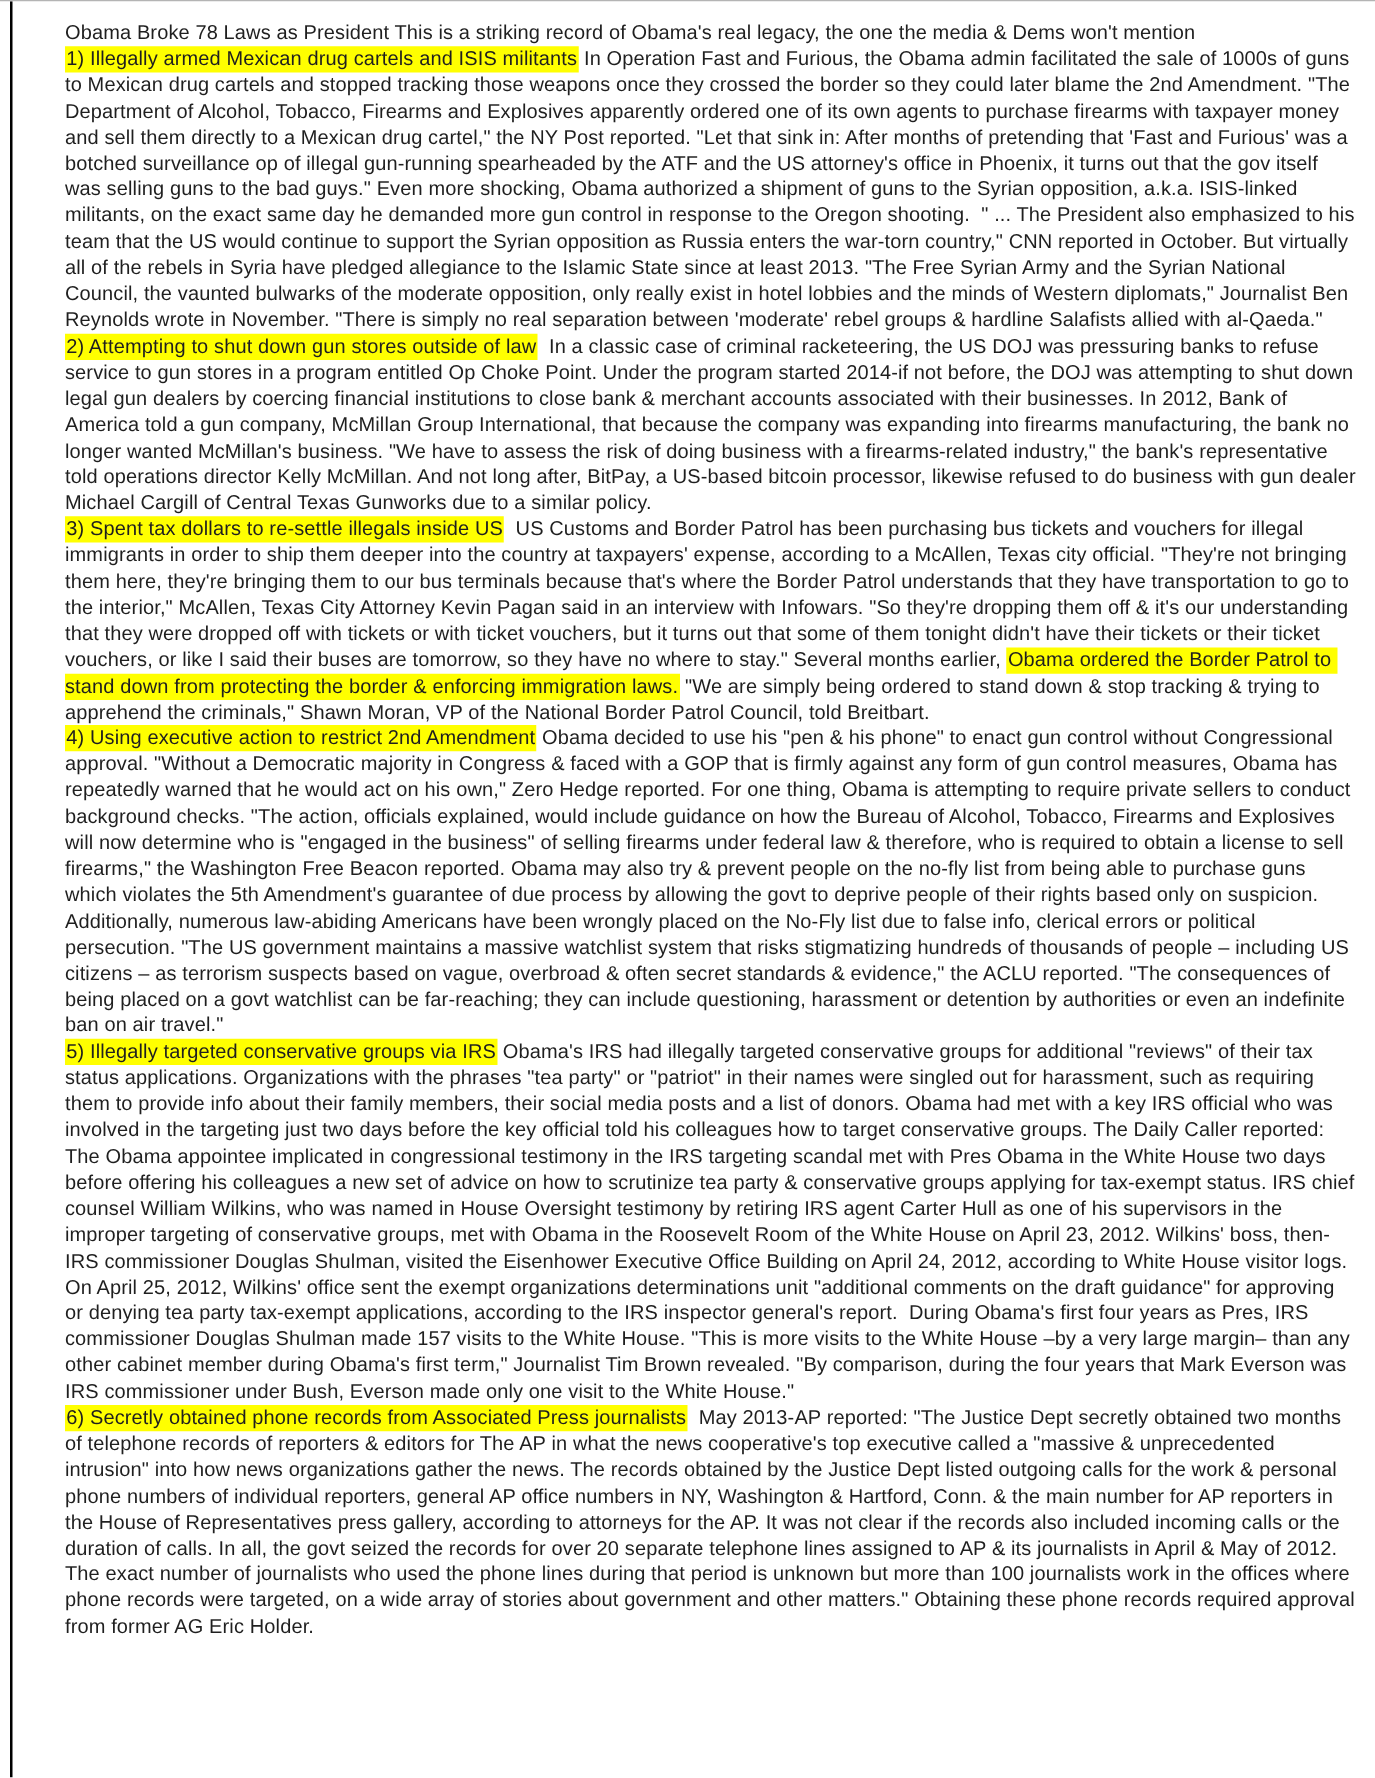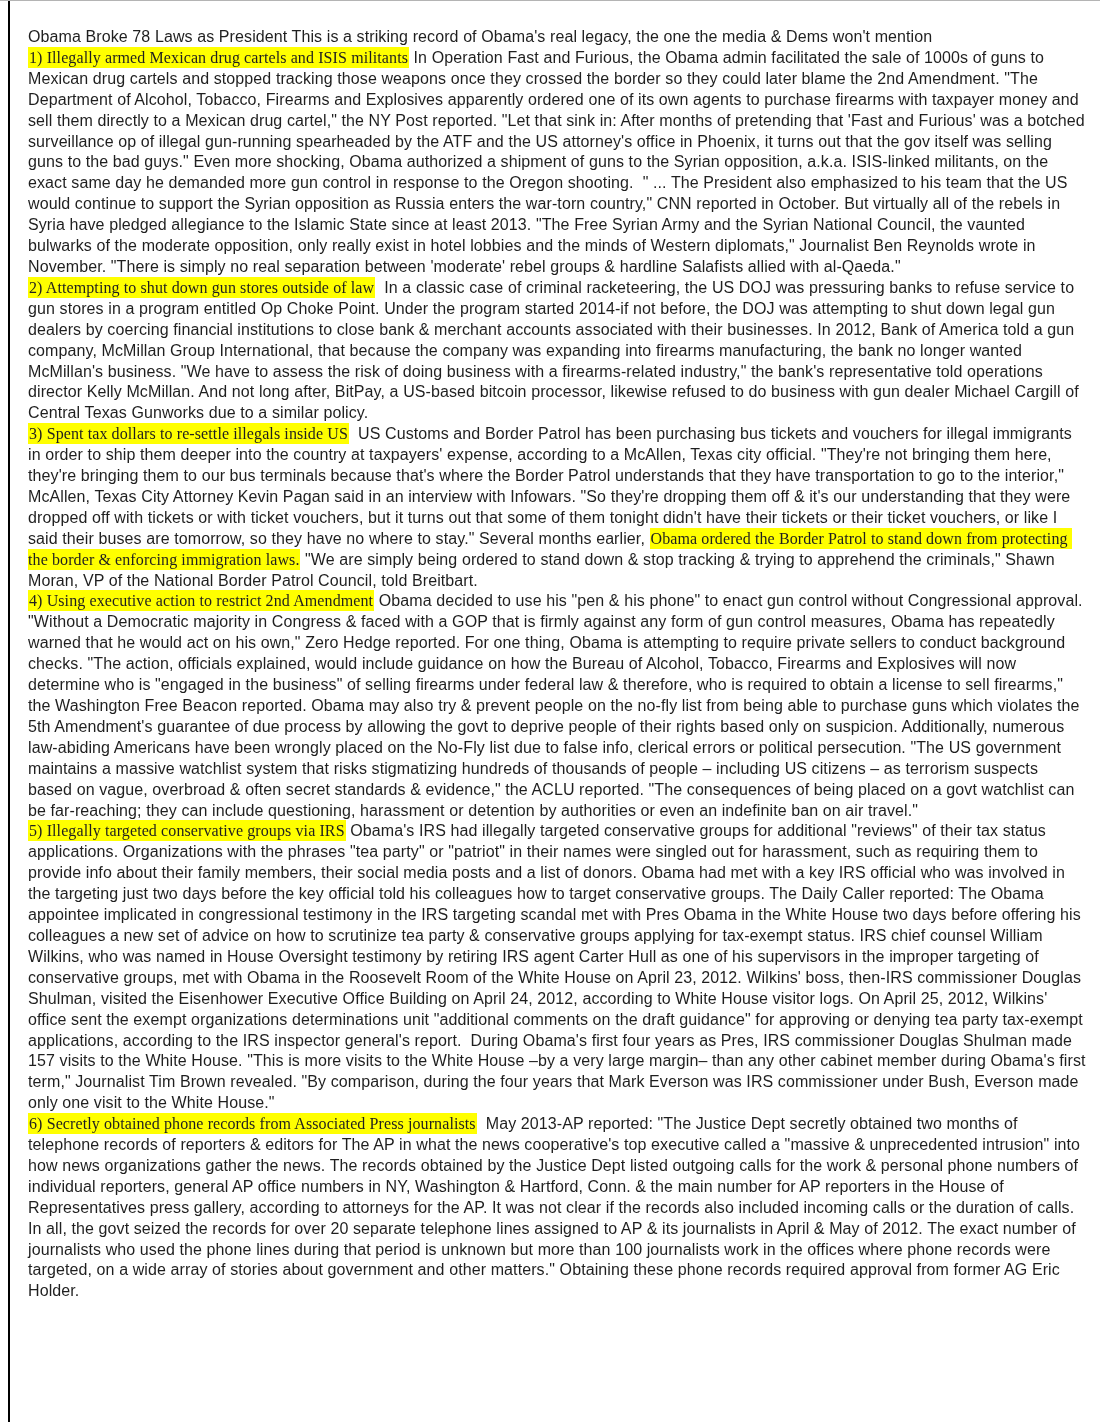--- a/index.html
+++ b/index.html
@@ -21,34 +21,34 @@
   }
   .left-rule {
     position: absolute;
     left: 8px;
     top: 0;
     bottom: 0;
     width: 2px;
     background: var(--rule);
   }
   main.doc {
-    padding: 26px 14px 0 28px;
+    padding: 16px 14px 0 28px;
     font-size: 16px;
     line-height: 20.9px;
     color: var(--text);
     letter-spacing: 0.1px;
+    margin-left: 24px;
   }
   main.doc p {
     margin: 0;
     white-space: pre-wrap;
   }
   .hl {
     background: var(--hl);
     padding: 2px 1px;
-    font-family: Liberation Serif, serif;
   }
 </style>
 </head>
 <body>
 
 <div class="left-rule"></div>
 
 <main class="doc">
   <div>
       <p><span>Obama Broke 78 Laws as President This is a striking record of Obama's real legacy, the one the media &amp; Dems won't mention</span></p>

